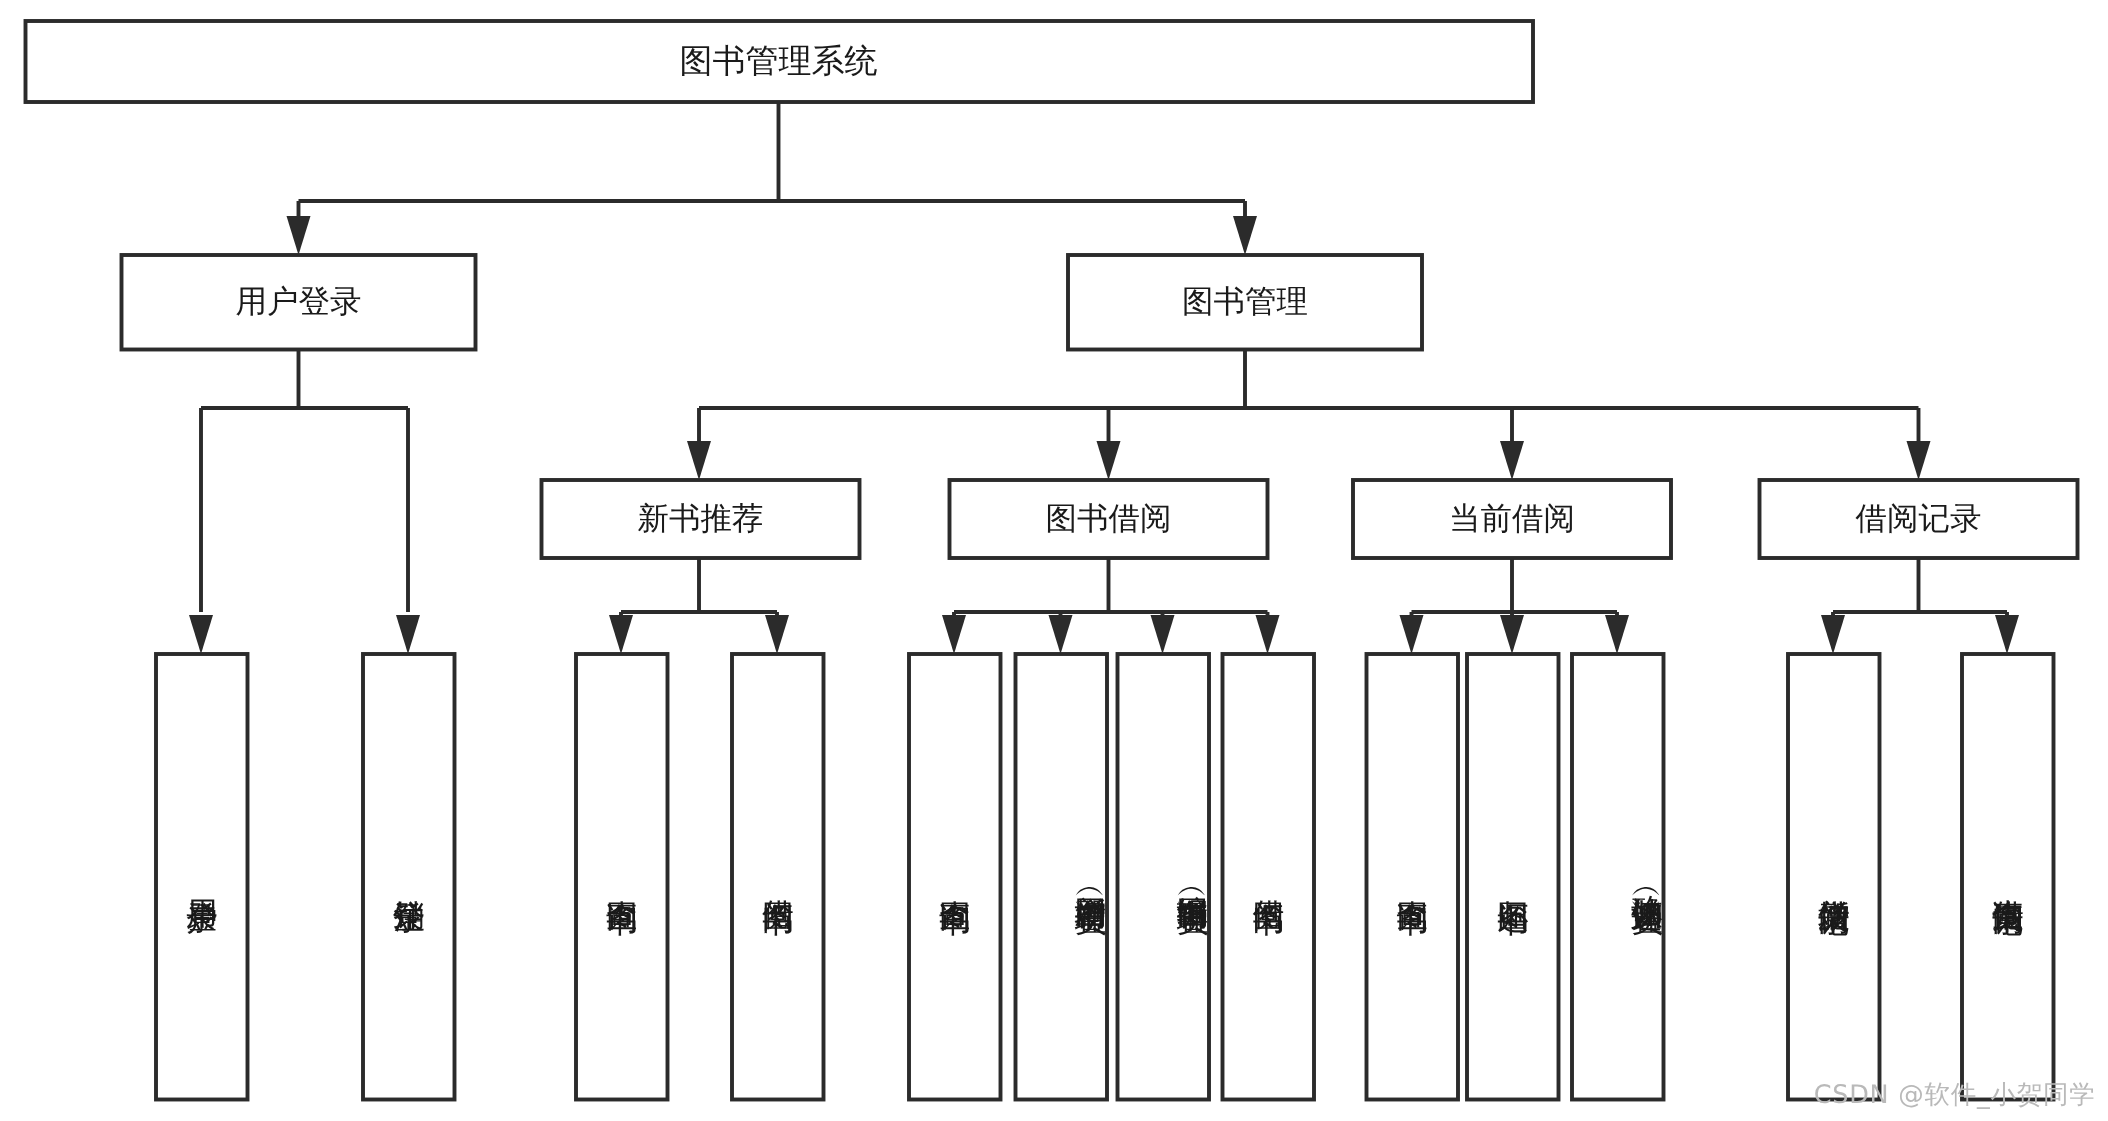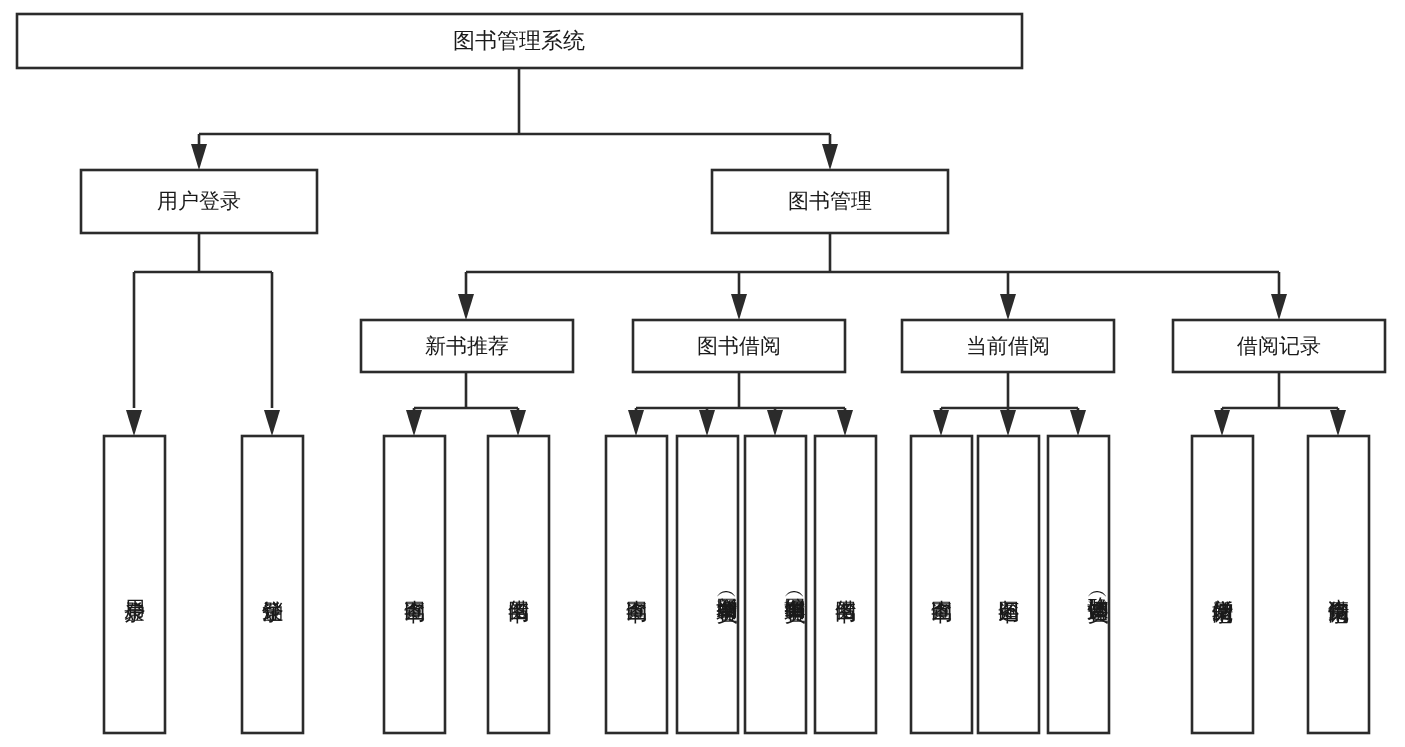--- a/index.html
+++ b/index.html
@@ -262,14 +262,15 @@
   <div class="leaf-label" style="left:745px; top:436px; width:61px; height:297px; display:flex; align-items:flex-start; justify-content:center;">编辑图书（管理员）</div>
   <div class="leaf-label" style="left:815px; top:436px; width:61px; height:297px; display:flex; align-items:center; justify-content:center;">借阅图书</div>
 
   <div class="leaf-label" style="left:911px; top:436px; width:61px; height:297px; display:flex; align-items:center; justify-content:center;">查询图书</div>
   <div class="leaf-label" style="left:978px; top:436px; width:61px; height:297px; display:flex; align-items:center; justify-content:center;">归还图书</div>
   <div class="leaf-label" style="left:1048px; top:436px; width:61px; height:297px; display:flex; align-items:flex-start; justify-content:center;">确认归还（管理员）</div>
 
   <div class="leaf-label" style="left:1192px; top:436px; width:61px; height:297px; display:flex; align-items:center; justify-content:center;">新增借阅记录</div>
   <div class="leaf-label" style="left:1308px; top:436px; width:61px; height:297px; display:flex; align-items:center; justify-content:center;">查询借阅记录</div>
 
+  <div class="watermark">CSDN @软件_小贺同学</div>
 
 </div>
 
 </body></html>

